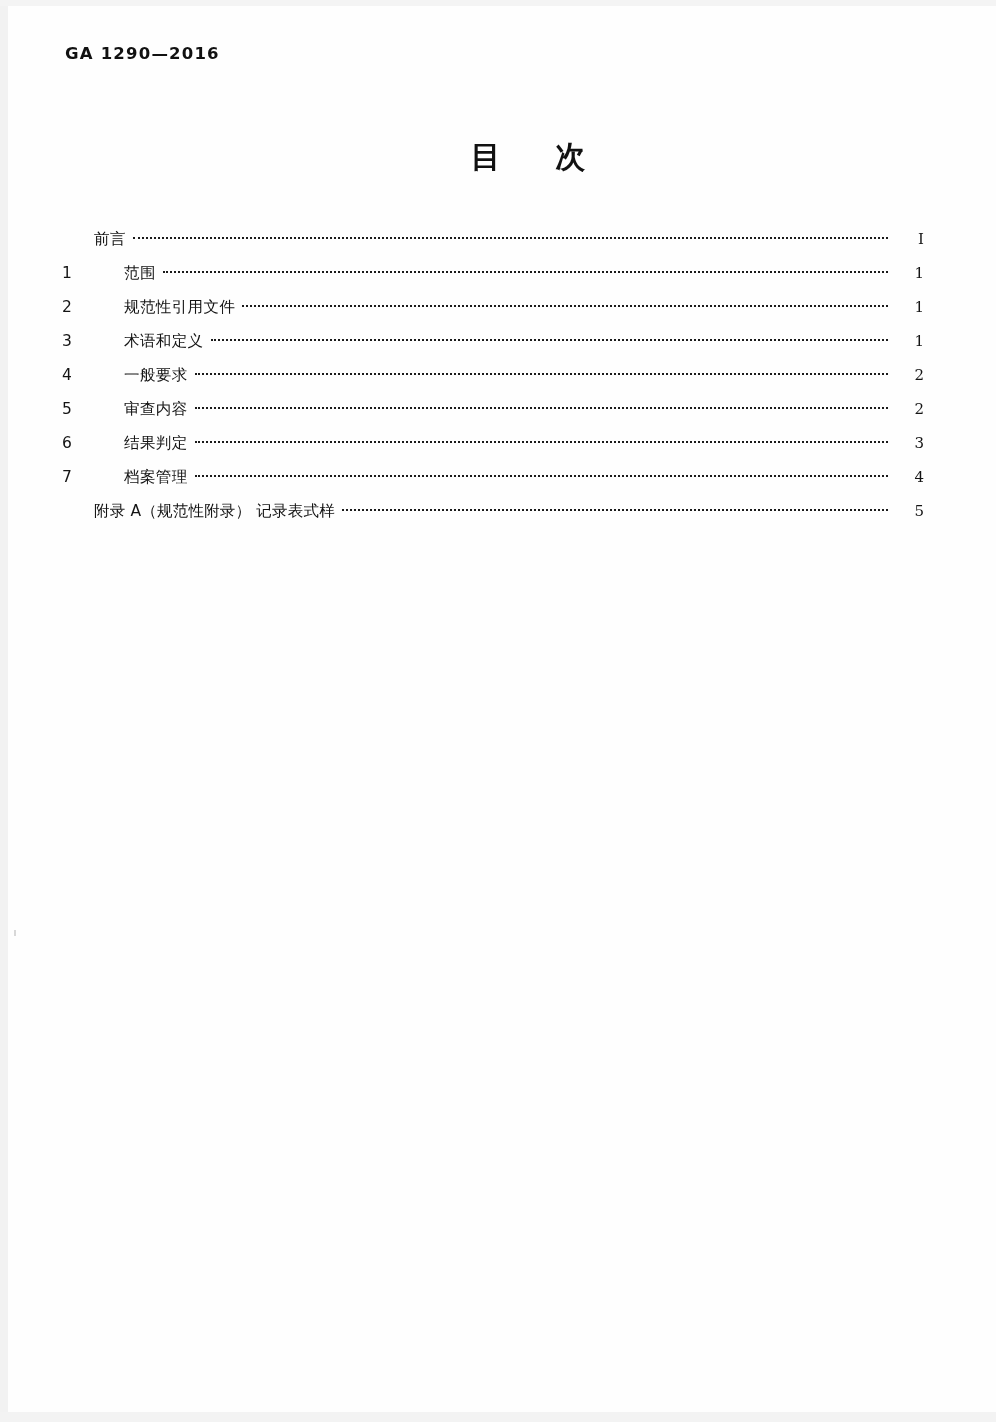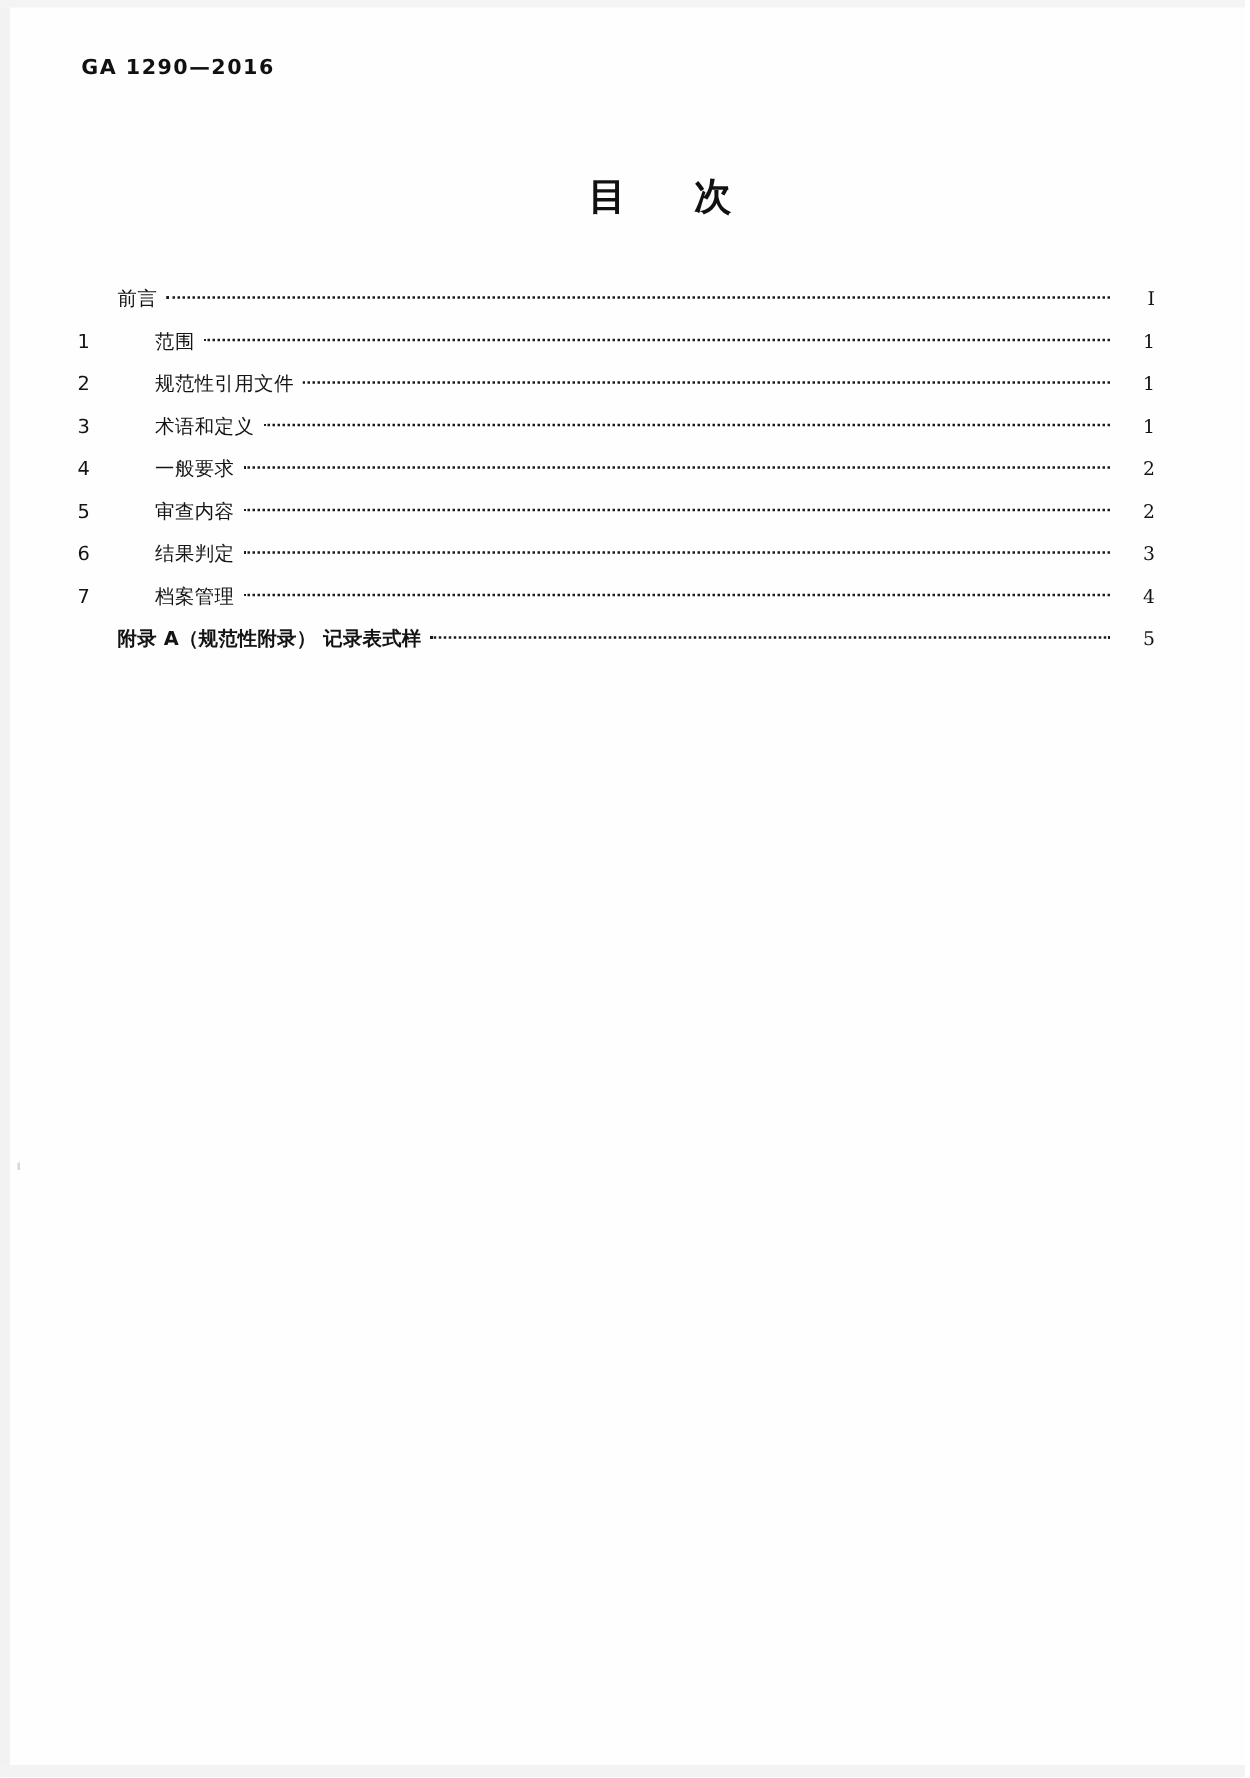--- a/index.html
+++ b/index.html
@@ -128,21 +128,21 @@
   .toc-row .pageno {
     flex: 0 0 auto;
     width: 30px;
     text-align: right;
     font-size: 15px;
     color: #141414;
     font-family: "DejaVu Serif", "Liberation Serif", serif;
   }
 
   .toc-row.gap-lg { height: 37px; }
-  .toc-row.appendix .label { letter-spacing: 0.2px; font-weight: bold; }
+  .toc-row.appendix .label { letter-spacing: 0.2px; }
 
   .speck {
     position: absolute;
     width: 2px;
     height: 6px;
     background: #d8d8d8;
   }
 </style>
 </head>
 <body>

